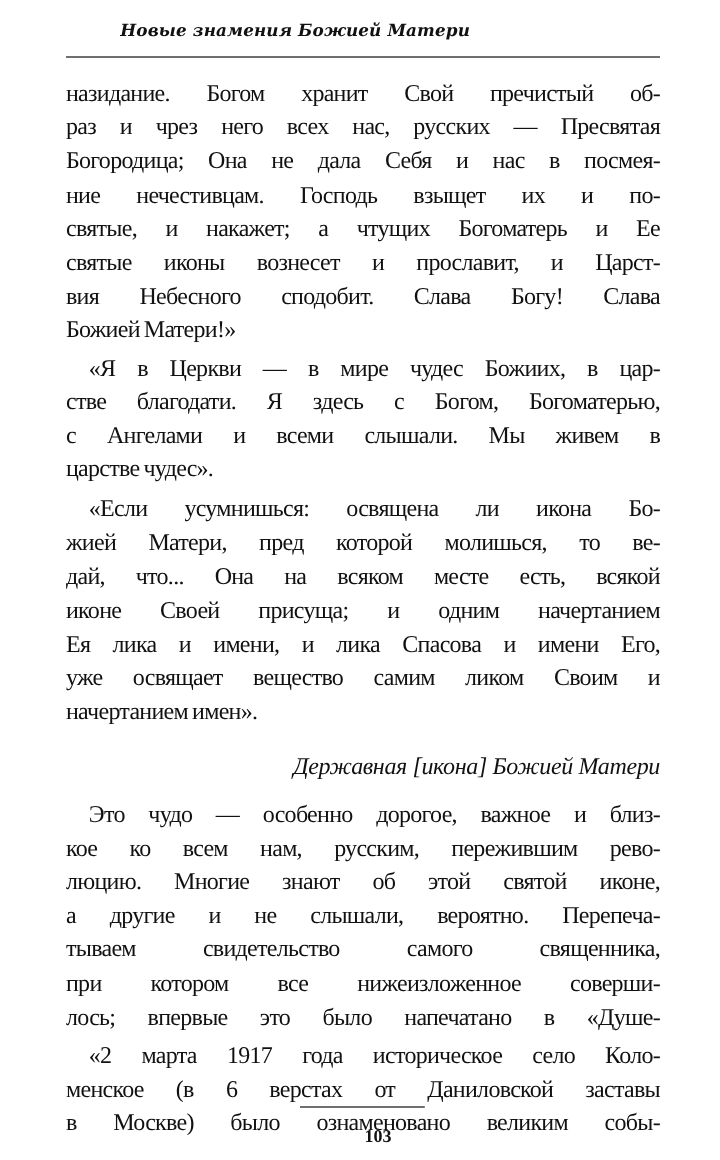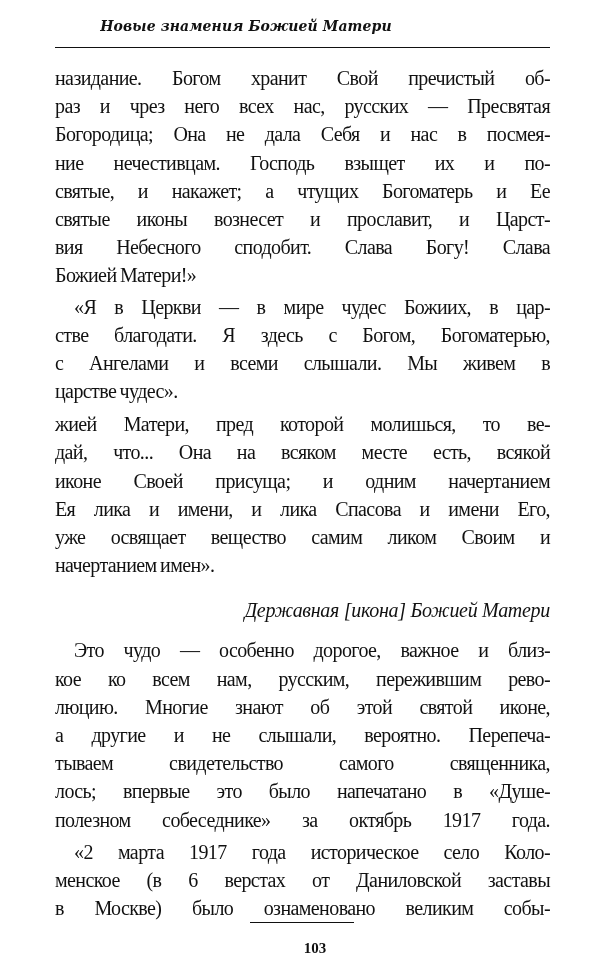--- a/index.html
+++ b/index.html
@@ -40,38 +40,39 @@
   </div>
 
   <div style="margin-top:3px">
     <div class="line indent">«Я в Церкви — в мире чудес Божиих, в цар-</div>
     <div class="line">стве благодати. Я здесь с Богом, Богоматерью,</div>
     <div class="line">с Ангелами и всеми слышали. Мы живем в</div>
     <div class="line last">царстве чудес».</div>
   </div>
 
   <div style="margin-top:5px">
+    <div class="line indent">«Если усумнишься: освящена ли икона Бо-</div>
     <div class="line">жией Матери, пред которой молишься, то ве-</div>
     <div class="line">дай, что... Она на всяком месте есть, всякой</div>
     <div class="line">иконе Своей присуща; и одним начертанием</div>
     <div class="line">Ея лика и имени, и лика Спасова и имени Его,</div>
     <div class="line">уже освящает вещество самим ликом Своим и</div>
     <div class="line last">начертанием имен».</div>
   </div>
 
   <div class="heading">Державная [икона] Божией Матери</div>
 
   <div>
     <div class="line indent">Это чудо — особенно дорогое, важное и близ-</div>
     <div class="line">кое ко всем нам, русским, пережившим рево-</div>
     <div class="line">люцию. Многие знают об этой святой иконе,</div>
     <div class="line">а другие и не слышали, вероятно. Перепеча-</div>
     <div class="line">тываем свидетельство самого священника,</div>
+    <div class="line">при котором все нижеизложенное соверши-</div>
     <div class="line">лось; впервые это было напечатано в «Душе-</div>
-    <div class="line">полезном собеседнике» за октябрь 1917 года.</div>
   </div>
 
   <div style="margin-top:4px">
     <div class="line indent">«2 марта 1917 года историческое село Коло-</div>
     <div class="line">менское (в 6 верстах от Даниловской заставы</div>
     <div class="line">в Москве) было ознаменовано великим собы-</div>
   </div>
 </div>
 
 <div class="foot-rule"></div>

